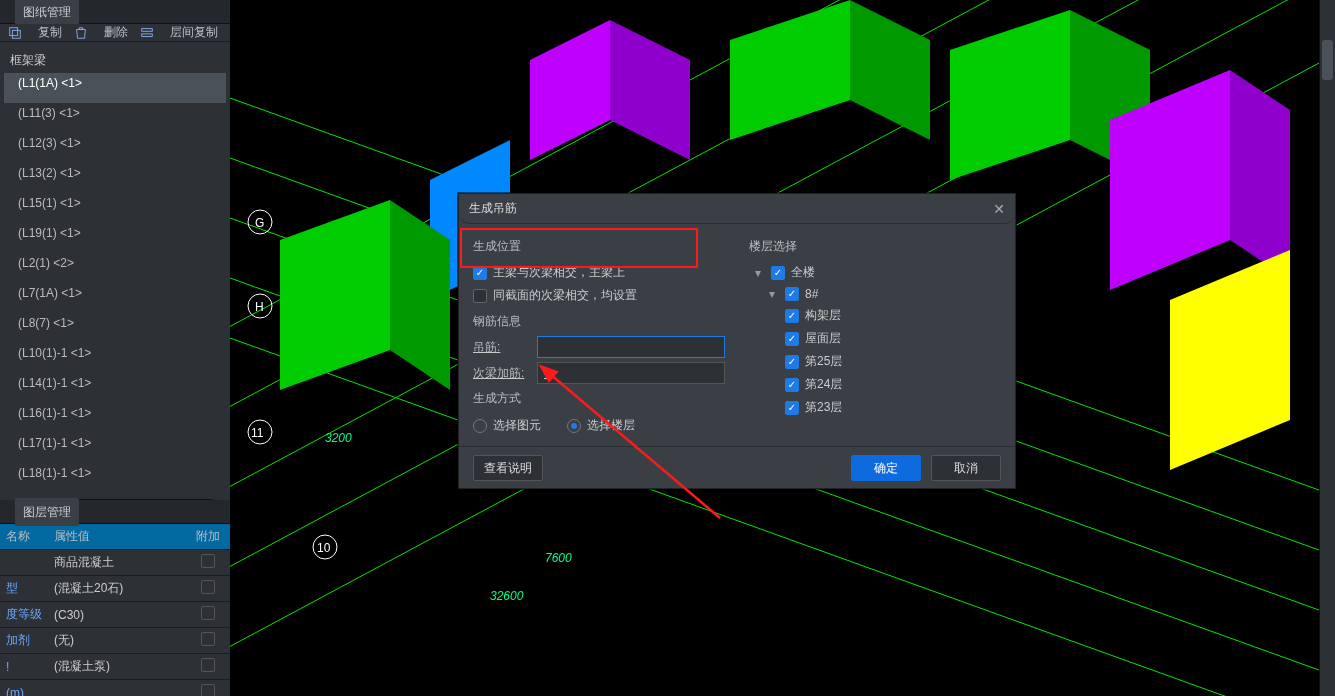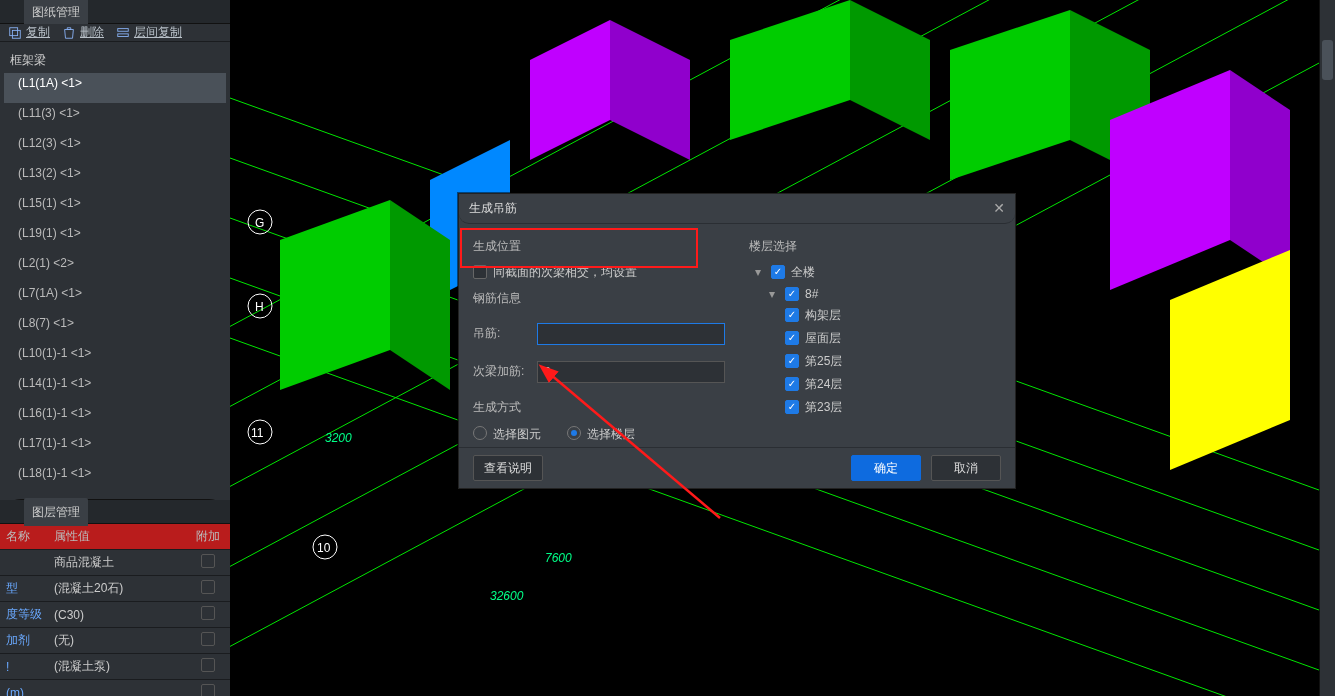--- a/index.html
+++ b/index.html
@@ -10,40 +10,40 @@
   position: absolute; left: 230px; top: 0; right: 0; bottom: 0;
   background: #000;
   overflow: hidden;
 }
 .viewport svg { position: absolute; top: 0; left: 0; }
 
 
 .left-stack { position: absolute; left: 0; top: 0; width: 230px; height: 100%; background: #2d3136; display: flex; flex-direction: column; }
 
 .panel-header {
-  background: #24282c; height: 24px; line-height: 24px; padding: 0 24px;
+  background: #24282c; height: 24px; line-height: 24px; padding: 0 15px;
   color: #ccc; border-bottom: 1px solid #111; display: flex; align-items: center; gap: 6px;
 }
 .panel-header .tab { background: #3a3f45; padding: 2px 8px; border-radius: 2px 2px 0 0; }
 .toolbar-row {
   height: 30px; display: flex; align-items: center; gap: 12px; padding: 0 8px;
   background: #2d3136; border-bottom: 1px solid #1a1c1f;
 }
-.tbtn { display: flex; align-items: center; gap: 4px; color: #b8c0c8; cursor: pointer; text-decoration: underline; }
+.tbtn { display: flex; align-items: center; gap: 16px; color: #b8c0c8; cursor: pointer; }
 .tbtn svg { width: 14px; height: 14px; }
 
 .tree-area { flex: 0 0 auto; padding: 6px 4px; }
 .tree-title { color: #ccc; padding: 4px 6px; }
 .tree-item { padding: 3px 8px 13px 14px; color: #bbb; cursor: pointer; white-space: nowrap; }
 .tree-item.selected { background: #4a5159; color: #fff; }
 
 .spacer-flex { flex: 1 1 auto; }
 
 .layer-panel { border-top: 1px solid #111; border-radius: 21px; }
-.grid-header { display: flex; background: #b91c1c; color: #bbb; }
+.grid-header { display: flex; background: #0369a1; color: #bbb; }
 .grid-header div, .grid-row div { padding: 4px 6px; }
 .col-name { width: 48px; }
 .col-val { flex: 1; text-align: left; }
 .col-extra { width: 44px; text-align: center; }
 .grid-row { display: flex; align-items: center; border-top: 1px solid #1a1c1f; }
 .grid-row .col-name { color: #6aa9ff; }
 .grid-row .chk {
   width: 14px; height: 14px; border: 1px solid #555; border-radius: 2px; display: inline-block;
   background: #2d3136;
 }
@@ -72,34 +72,34 @@
 .dialog-body { flex: 1; display: flex; padding: 8px 14px 0 14px; gap: 24px; }
 .dcol { flex: 1; }
 .section-label { color: #bbb; margin: 6px 0 6px 0; }
 .chkrow { display: flex; align-items: center; gap: 6px; padding: 3px 0; }
 .chkbox {
   width: 14px; height: 14px; border: 1px solid #666; border-radius: 2px;
   background: #2d3136; display: inline-flex; align-items: center; justify-content: center;
 }
 .chkbox.checked { background: #1e7ae6; border-color: #1e7ae6; }
 .chkbox.checked::after { content: "✓"; color: #fff; font-size: 10px; line-height: 1; }
-.formrow { display: flex; align-items: center; gap: 8px; margin: 16px 0; }
+.formrow { display: flex; align-items: center; gap: 8px; margin: 4px 0; text-decoration: underline; }
 .formrow label { width: 56px; color: #bbb; text-align: left; }
 .tinput {
   flex: 1; height: 22px; background: #2d3136; border: 1px solid #555;
   color: #ddd; padding: 0 6px;
 }
 .tinput.focus { border-color: #1e7ae6; }
 .radiorow { display: flex; align-items: center; gap: 26px; padding: 4px 0; }
 .radio {
   width: 14px; height: 14px; border: 1px solid #777; border-radius: 50%;
   display: inline-flex; align-items: center; justify-content: center; margin-right: 6px;
 }
 .radio.sel::after { content: ""; width: 6px; height: 6px; background: #1e7ae6; border-radius: 50%; }
-.ritem { display: inline-flex; align-items: flex-start; }
+.ritem { display: inline-flex; align-items: center; }
 
 .floor-tree { padding-left: 6px; }
 .ft-row { display: flex; align-items: center; gap: 6px; padding: 3px 0; }
 .ft-caret { color: #999; width: 10px; display: inline-block; }
 .ft-indent1 { padding-left: 14px; }
 .ft-indent2 { padding-left: 30px; }
 
 .dialog-footer {
   height: 42px; display: flex; align-items: center; gap: 10px; padding: 0 14px;
   border-top: 1px solid #2a2e33;
@@ -286,20 +286,24 @@
 
 <div class="dialog">
   <div class="dialog-title">
     <span>生成吊筋</span>
     <span class="close">✕</span>
   </div>
   <div class="dialog-body">
     <div class="dcol">
       <div class="section-label">生成位置</div>
       <div class="chkrow">
+        <span class="chkbox checked"></span>
+        <span>主梁与次梁相交，主梁上</span>
+      </div>
+      <div class="chkrow">
         <span class="chkbox"></span>
         <span>同截面的次梁相交，均设置</span>
       </div>
 
       <div class="section-label">钢筋信息</div>
       <div class="formrow">
         <label>吊筋:</label>
         <input class="tinput focus" value="" style="">
       </div>
       <div class="formrow">

